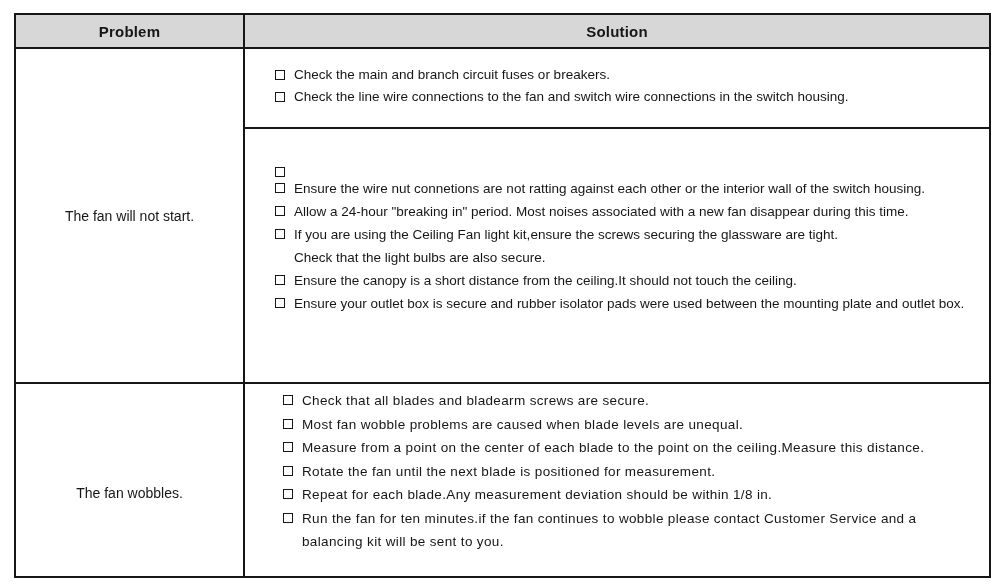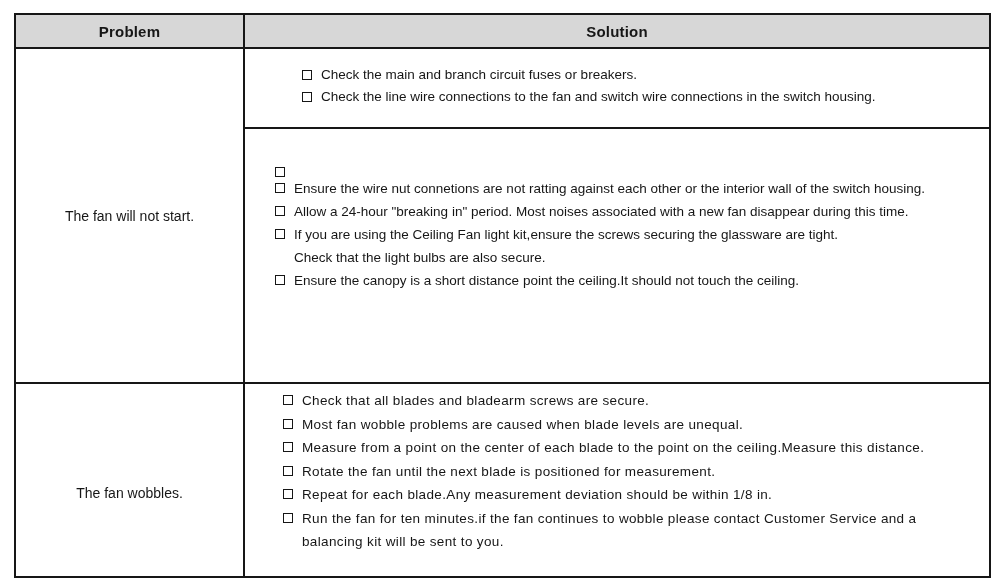--- a/index.html
+++ b/index.html
@@ -58,21 +58,21 @@
     display: flex;
     flex-direction: column;
     overflow: hidden;
   }
   .group { padding-left: 30px; padding-right: 8px; }
   .group-1a {
     flex: 0 0 80px;
     padding-top: 15px;
     border-bottom: 2px solid #161616;
   }
-  .group-1a .item { line-height: 22px; margin-left: 27px; }
+  .group-1a .item { line-height: 22px; }
   .group-1b { padding-top: 32px; }
   .group-1b .item { line-height: 23px; }
   .row2 .group { padding-top: 5px; padding-left: 38px; }
   .row2 .item { line-height: 23.5px; letter-spacing: 0.35px; }
   .item {
     display: flex;
     align-items: flex-start;
     font-size: 13.5px;
   }
   .checkbox {
@@ -124,21 +124,25 @@
           <span class="checkbox"></span>
           <span class="item-text">Allow a 24-hour "breaking in" period. Most noises associated with a new fan disappear during this time.</span>
         </div>
         <div class="item">
           <span class="checkbox"></span>
           <span class="item-text">If you are using the Ceiling Fan light kit,ensure the screws securing the glassware are tight.
 Check that the light  bulbs are also secure.</span>
         </div>
         <div class="item">
           <span class="checkbox"></span>
-          <span class="item-text">Ensure the canopy is a short distance point the ceiling.It should not touch the ceiling.</span>
+          <span class="item-text">Ensure the canopy is a short distance from the ceiling.It should not touch the ceiling.</span>
+        </div>
+        <div class="item">
+          <span class="checkbox"></span>
+          <span class="item-text">Ensure your outlet box is secure and rubber isolator pads were used between the mounting plate and outlet box.</span>
         </div>
       </div>
 
     </div>
   </div>
 
   <div class="trow row2">
     <div class="problem-cell">
       <span>The fan wobbles.</span>
     </div>

